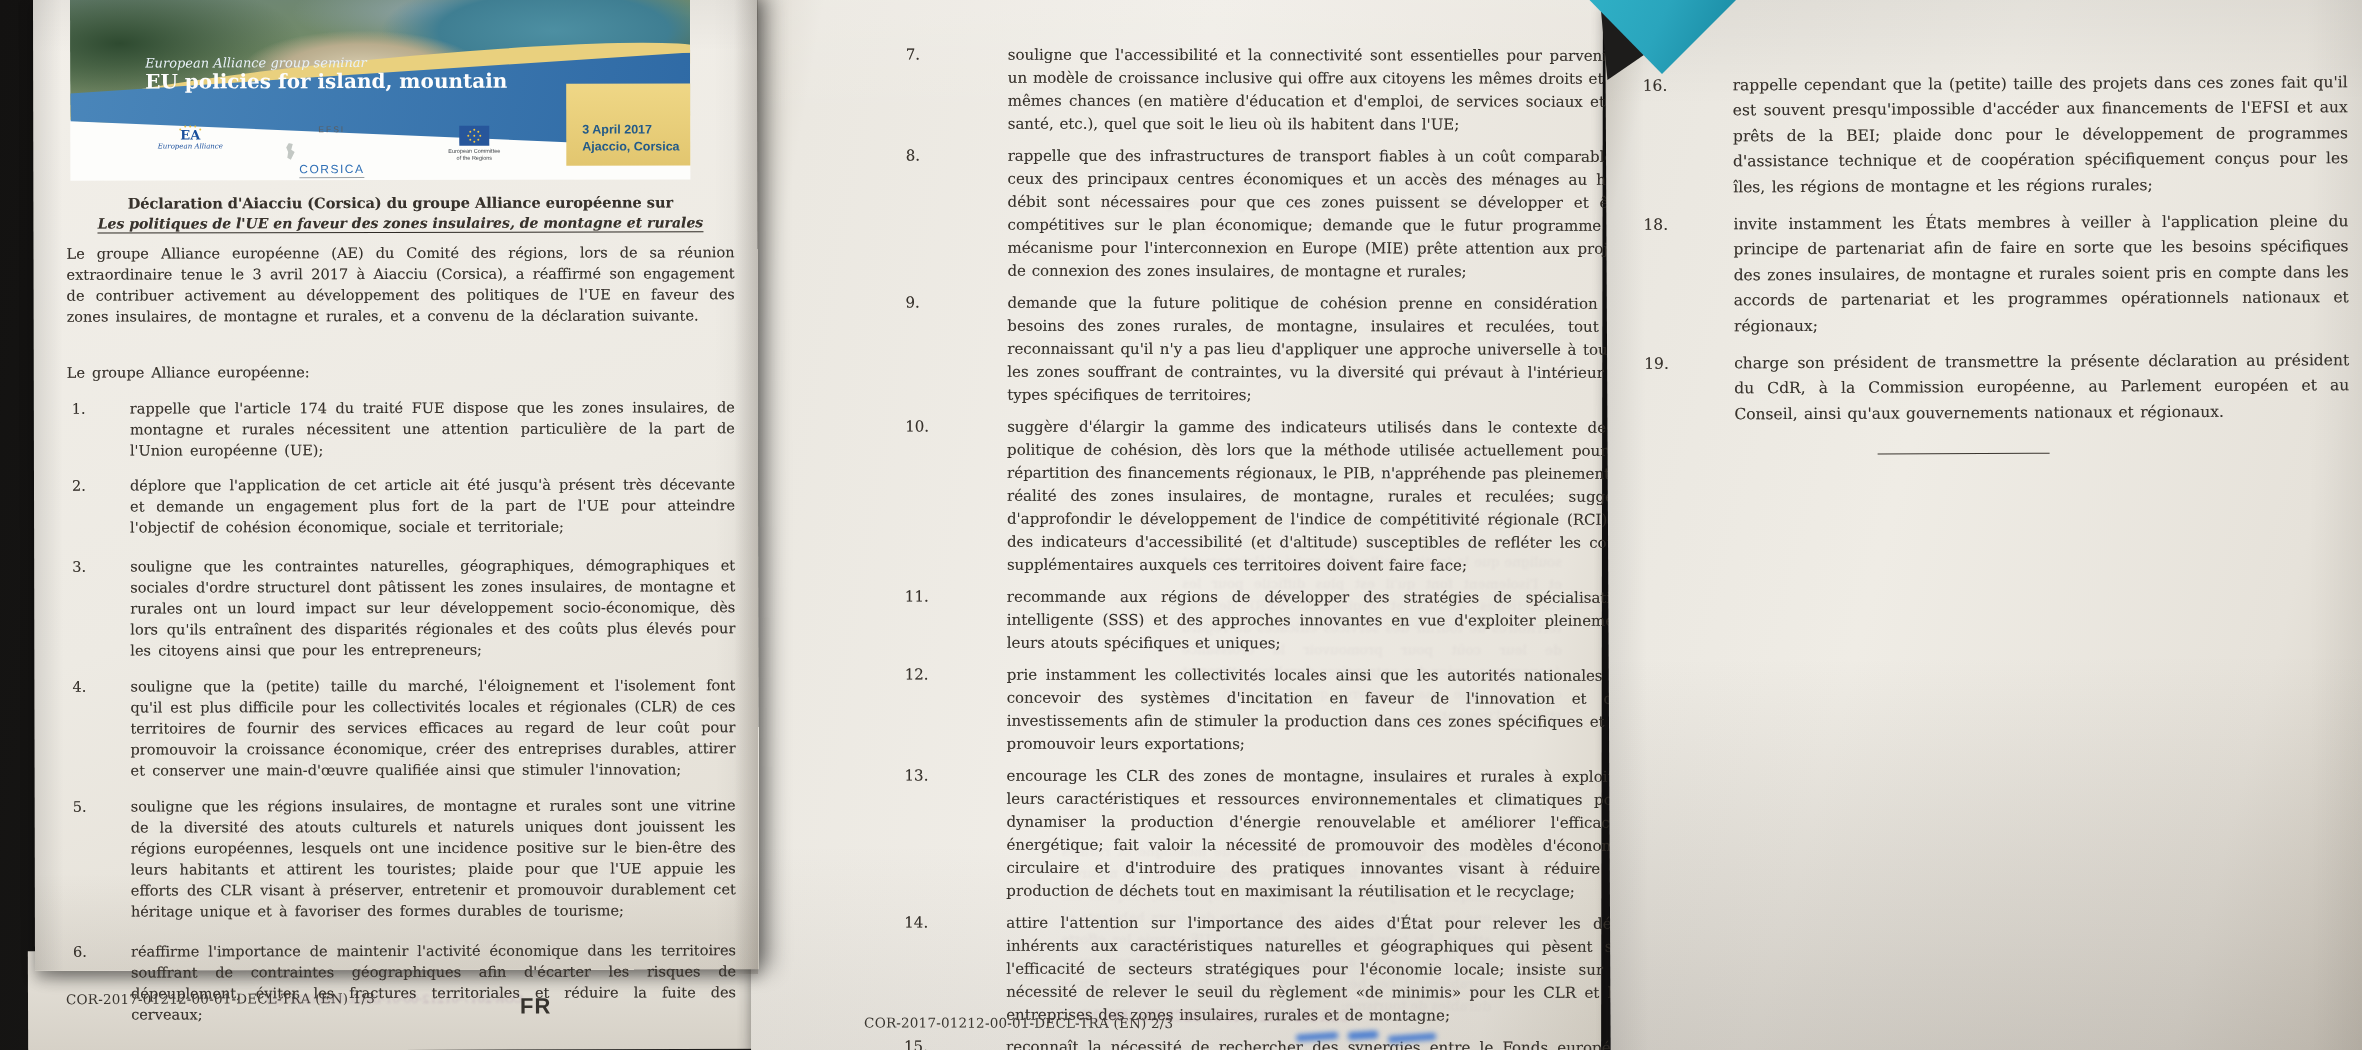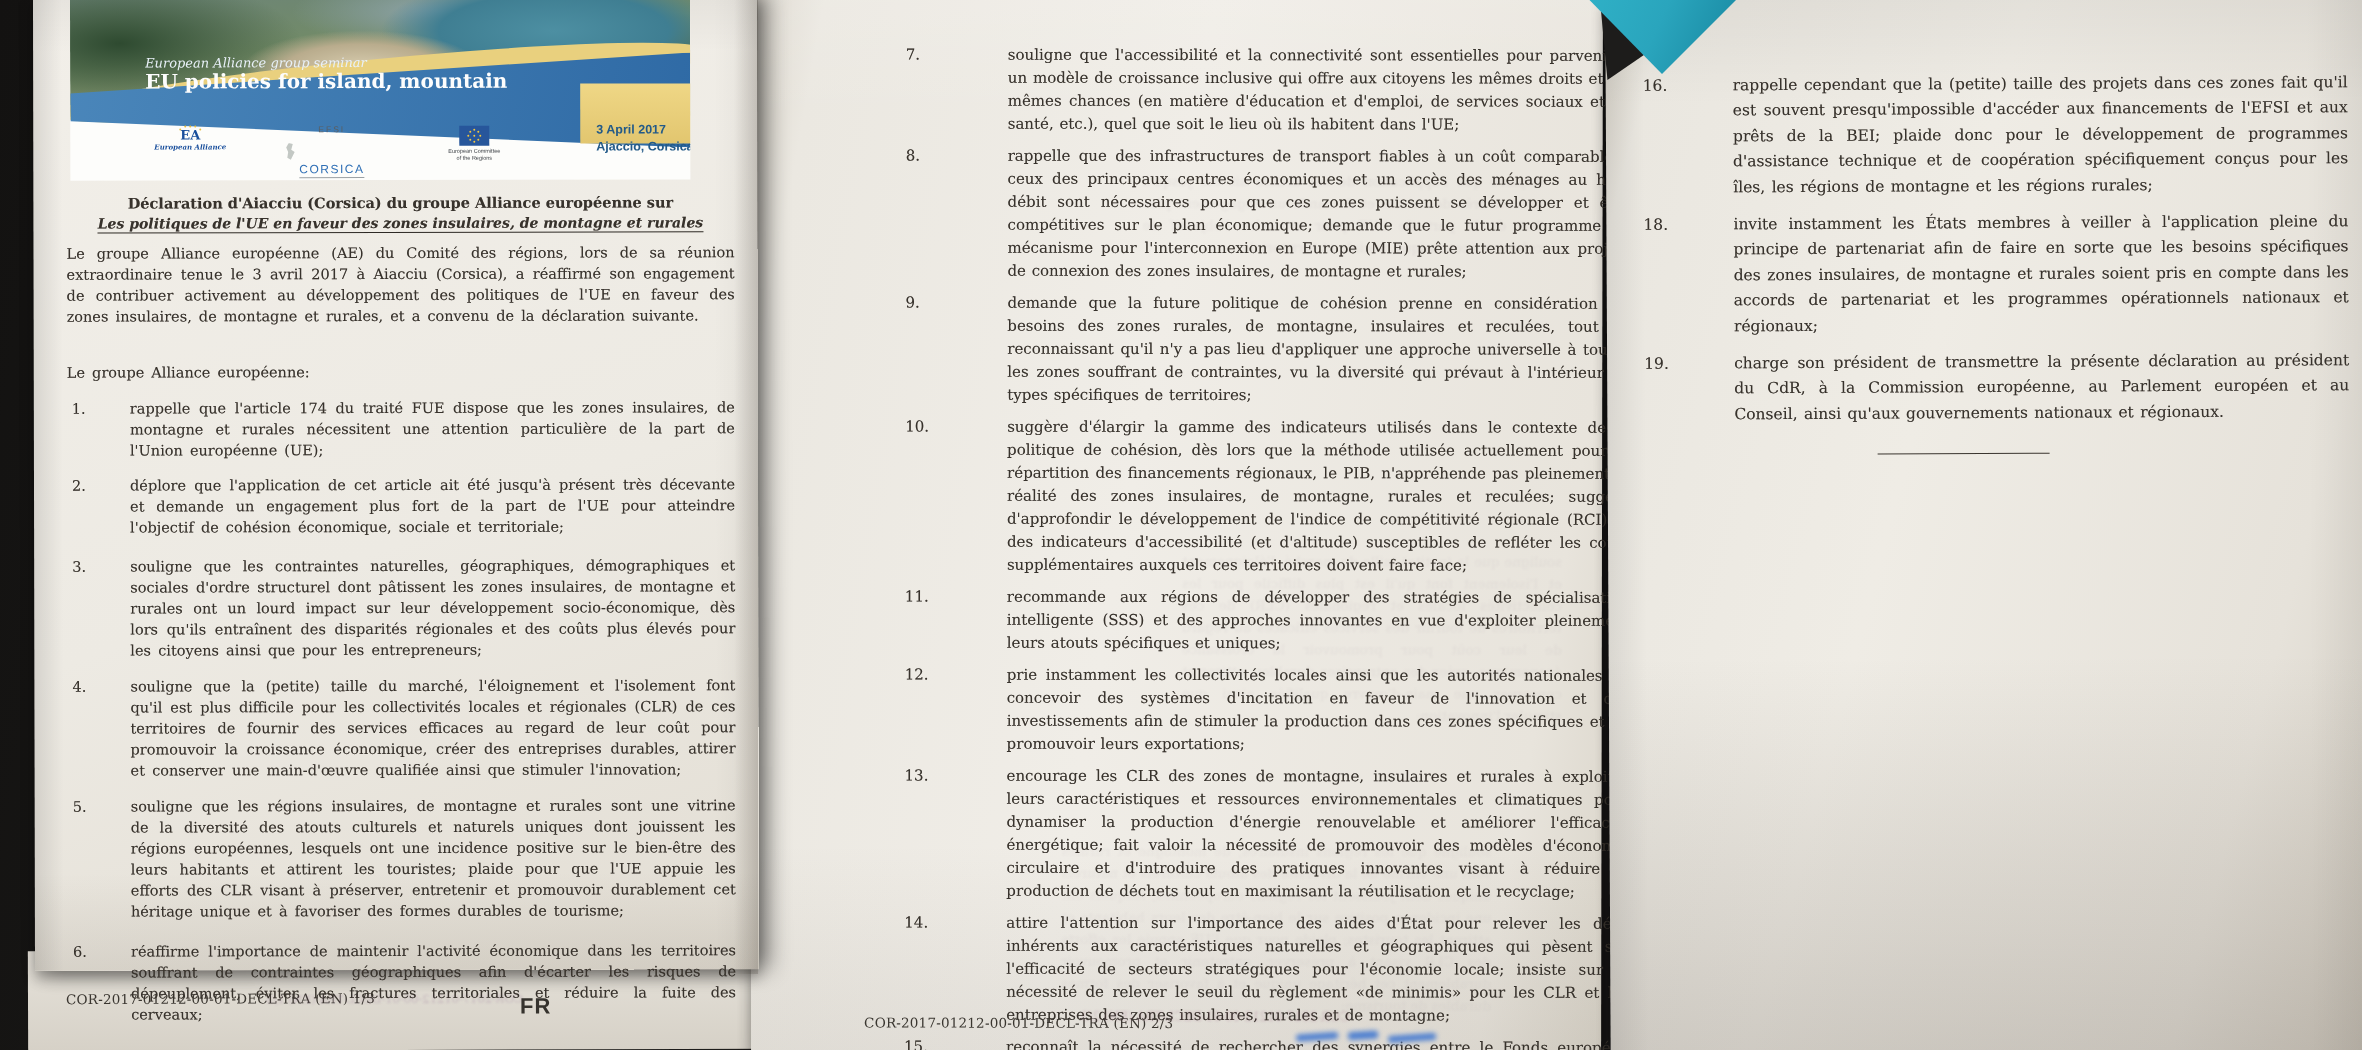--- a/index.html
+++ b/index.html
@@ -43,30 +43,30 @@
       radial-gradient(ellipse 200px 50px at 60% 12%, #8fa5ad 0%, rgba(0,0,0,0) 75%),
       linear-gradient(175deg,#6d8577 0%,#728b67 40%,#8a9a74 70%,#a5a981 100%);}
   .sand{position:absolute;left:-10px;top:60px;width:650px;height:46px;background:#e9d07e;
     transform:rotate(-6deg);border-radius:40% 60% 30% 50%;}
   .blueband{position:absolute;left:0;top:55px;width:620px;height:95px;
     background:linear-gradient(100deg,#4a86ba,#2f6aa5);
     clip-path:polygon(0 42%,100% 0,100% 100%,0 71%);}
   .bandtext{position:absolute;left:75px;top:57px;width:470px;color:#fff;}
   .seminar{font-style:italic;font-size:13px;color:#e8f0f8;}
   .bandtitle{font-weight:bold;font-size:20px;line-height:22px;color:#fdfdfd;}
-  .datebox{position:absolute;left:510px;top:86px;width:137px;height:60px;
+  .datebox{position:absolute;left:496px;top:86px;width:137px;height:82px;
     background:linear-gradient(180deg,#efd786,#e2c66f);}
   .datebox .dt{position:absolute;left:16px;top:38px;font-family:"Liberation Sans",sans-serif;
     font-weight:bold;font-size:12.5px;line-height:17px;color:#235a88;}
   .logo{position:absolute;text-align:center;}
   .logo-ea{left:80px;top:127px;width:80px;color:#1a4f9c;}
   .ea-stars{position:relative;margin:0 auto;width:2px;height:2px;border-radius:50%;background:#e8bf3e;
     box-shadow:-10px 3px 0 #e8bf3e,-5px 0 0 #e8bf3e,5px 0 0 #e8bf3e,10px 3px 0 #e8bf3e;}
   .ea-mark{font-weight:bold;font-size:13px;text-align:center;}
-  .ea-sub{font-weight:bold;font-style:italic;font-size:7px;}
+  .ea-sub{font-weight:normal;font-style:italic;font-size:7px;}
   .logo-corse{left:206px;top:126px;width:96px;}
   .corse-row{display:flex;align-items:center;justify-content:center;gap:4px;}
   .corsica-shape{width:11px;height:17px;background:#c3c8c4;
     clip-path:polygon(42% 0,78% 8%,64% 42%,95% 55%,60% 100%,28% 88%,36% 55%,18% 28%);}
   .corse-top{font-family:"Liberation Sans",sans-serif;font-size:8.5px;letter-spacing:2px;color:#5a5f63;}
   .corse-bottom{font-family:"Liberation Sans",sans-serif;font-weight:normal;font-size:12px;
     letter-spacing:1.5px;color:#2f6fb5;border-bottom:.8px solid #9aa0a4;padding-bottom:1px;margin-top:28px;}
   .logo-cor{left:362px;top:128px;width:84px;}
   .euflag{position:relative;margin:0 auto;width:30px;height:20px;background:#27569b;}
   .euflag .stars{position:absolute;left:14px;top:9px;width:2px;height:2px;border-radius:50%;background:#f3c63f;

